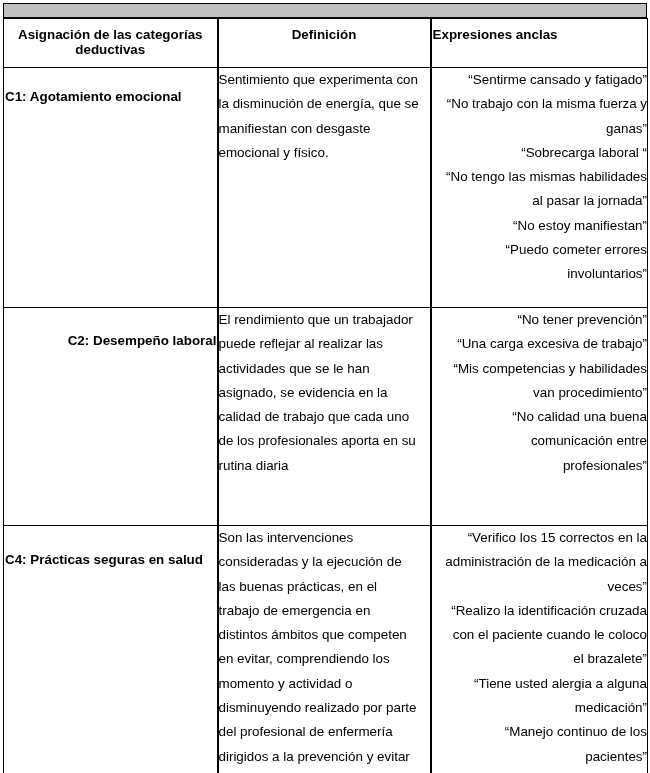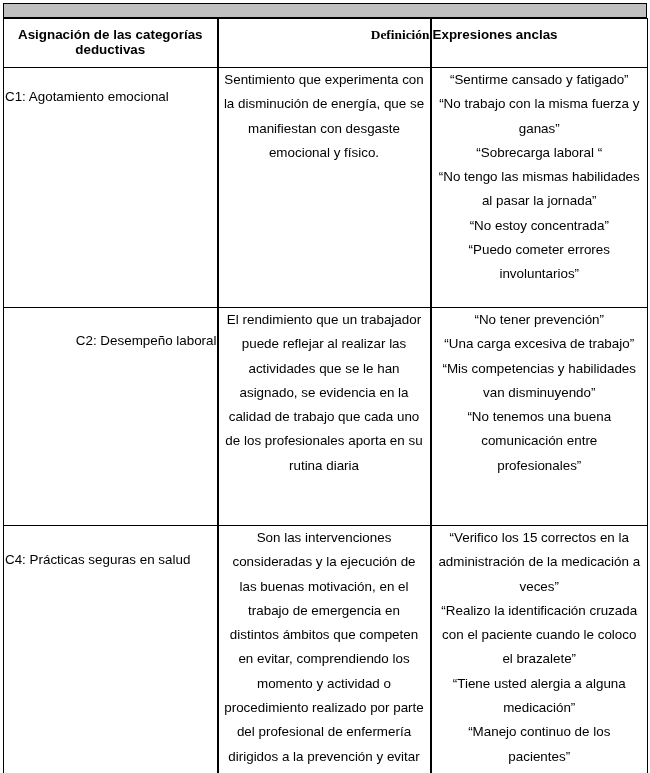--- a/index.html
+++ b/index.html
@@ -7,25 +7,25 @@
          font-family: "Liberation Sans", sans-serif; color: #000; }
   .topband { position: absolute; left: 3px; top: 3px; width: 644px; height: 16px;
              background: #c0c0c0; border: 1px solid #000; border-bottom: 2px solid #000; box-sizing: border-box; }
   table { position: absolute; left: 3px; top: 18px; width: 644px; border-collapse: collapse;
           table-layout: fixed; }
   col.c1 { width: 214px; } col.c2 { width: 213px; } col.c3 { width: 217px; }
   td, th { border: 1px solid #000; padding: 0; vertical-align: top; font-size: 13.4px; line-height: 24.3px; }
   td.vsep, th.vsep { border-right: 2px solid #000; }
   th { font-weight: bold; height: 40px; line-height: 15px; padding-top: 8px; }
   th.h1 { text-align: center; }
-  th.h2 { text-align: right; font-family: Liberation Serif, serif; }
+  th.h2 { text-align: center; }
   th.h3 { text-align: left; padding-left: 1px; margin-top: 35px; }
-  td.cat { font-weight: normal; vertical-align: middle; text-align: left; padding-left: 1px; margin-left: 12px; }
-  td.def { text-align: center; }
-  td.anc { text-align: center; }
+  td.cat { font-weight: bold; vertical-align: middle; text-align: left; padding-left: 1px; margin-left: 12px; }
+  td.def { }
+  td.anc { text-align: right; }
   tr.r1 td { height: 222px; }
   tr.r2 td { height: 196px; }
   tr.r3 td { height: 293px; }
   tr.r1 td.cat { vertical-align: top; padding-top: 17px; }
   tr.r2 td.cat { vertical-align: top; padding-top: 21px; text-align: right; }
   tr.r3 td.cat { vertical-align: top; padding-top: 22px; }
   tr.r1 td.def, tr.r1 td.anc { padding-top: 0; }
   .line { display: block; white-space: nowrap; }
 </style>
 </head>
@@ -55,57 +55,57 @@
           <span class="line">manifiestan con desgaste</span>
           <span class="line">emocional y físico.</span>
         </td>
       <td class="anc">
           <span class="line">“Sentirme cansado y fatigado”</span>
           <span class="line">“No trabajo con la misma fuerza y</span>
           <span class="line">ganas”</span>
           <span class="line">“Sobrecarga laboral “</span>
           <span class="line">“No tengo las mismas habilidades</span>
           <span class="line">al pasar la jornada”</span>
-          <span class="line">“No estoy concentrada”</span>
+          <span class="line">“No estoy manifiestan”</span>
           <span class="line">“Puedo cometer errores</span>
           <span class="line">involuntarios”</span>
         </td>
     </tr>
     <tr class="r2">
       <td class="cat vsep">C2:  Desempeño laboral</td>
       <td class="def vsep">
           <span class="line">El rendimiento que un trabajador</span>
           <span class="line">puede reflejar al realizar las</span>
           <span class="line">actividades que se le han</span>
           <span class="line">asignado, se evidencia en la</span>
           <span class="line">calidad de trabajo que cada uno</span>
           <span class="line">de los profesionales aporta en su</span>
           <span class="line">rutina diaria</span>
         </td>
       <td class="anc">
           <span class="line">“No tener prevención”</span>
           <span class="line">“Una carga excesiva de trabajo”</span>
           <span class="line">“Mis competencias y habilidades</span>
-          <span class="line">van disminuyendo”</span>
-          <span class="line">“No tenemos una buena</span>
+          <span class="line">van procedimiento”</span>
+          <span class="line">“No calidad una buena</span>
           <span class="line">comunicación entre</span>
           <span class="line">profesionales”</span>
         </td>
     </tr>
     <tr class="r3">
       <td class="cat vsep">C4: Prácticas seguras en salud</td>
       <td class="def vsep">
           <span class="line">Son las intervenciones</span>
           <span class="line">consideradas y la ejecución de</span>
-          <span class="line">las buenas motivación, en el</span>
+          <span class="line">las buenas prácticas, en el</span>
           <span class="line">trabajo de emergencia en</span>
           <span class="line">distintos ámbitos que competen</span>
           <span class="line">en evitar, comprendiendo los</span>
           <span class="line">momento y actividad o</span>
-          <span class="line">procedimiento realizado por parte</span>
+          <span class="line">disminuyendo realizado por parte</span>
           <span class="line">del profesional de enfermería</span>
           <span class="line">dirigidos a la prevención y evitar</span>
           <span class="line">los eventos adversos al paciente</span>
         </td>
       <td class="anc">
           <span class="line">“Verifico los 15 correctos en la</span>
           <span class="line">administración de la medicación a</span>
           <span class="line">veces”</span>
           <span class="line">“Realizo la identificación cruzada</span>
           <span class="line">con el paciente cuando le coloco</span>

